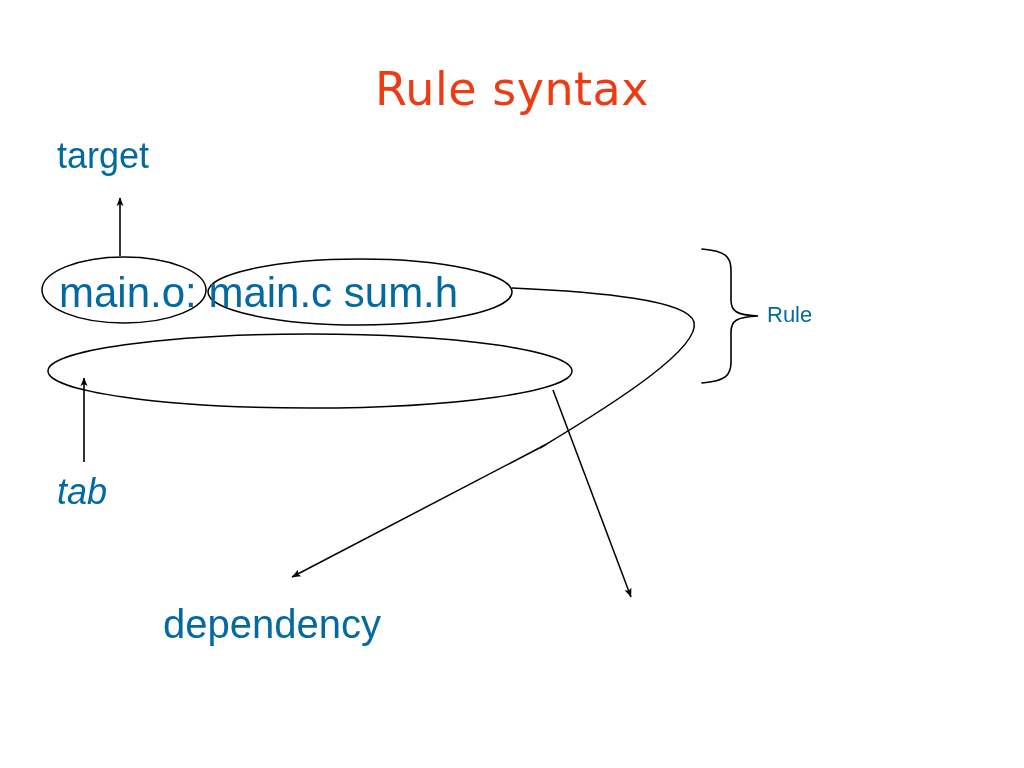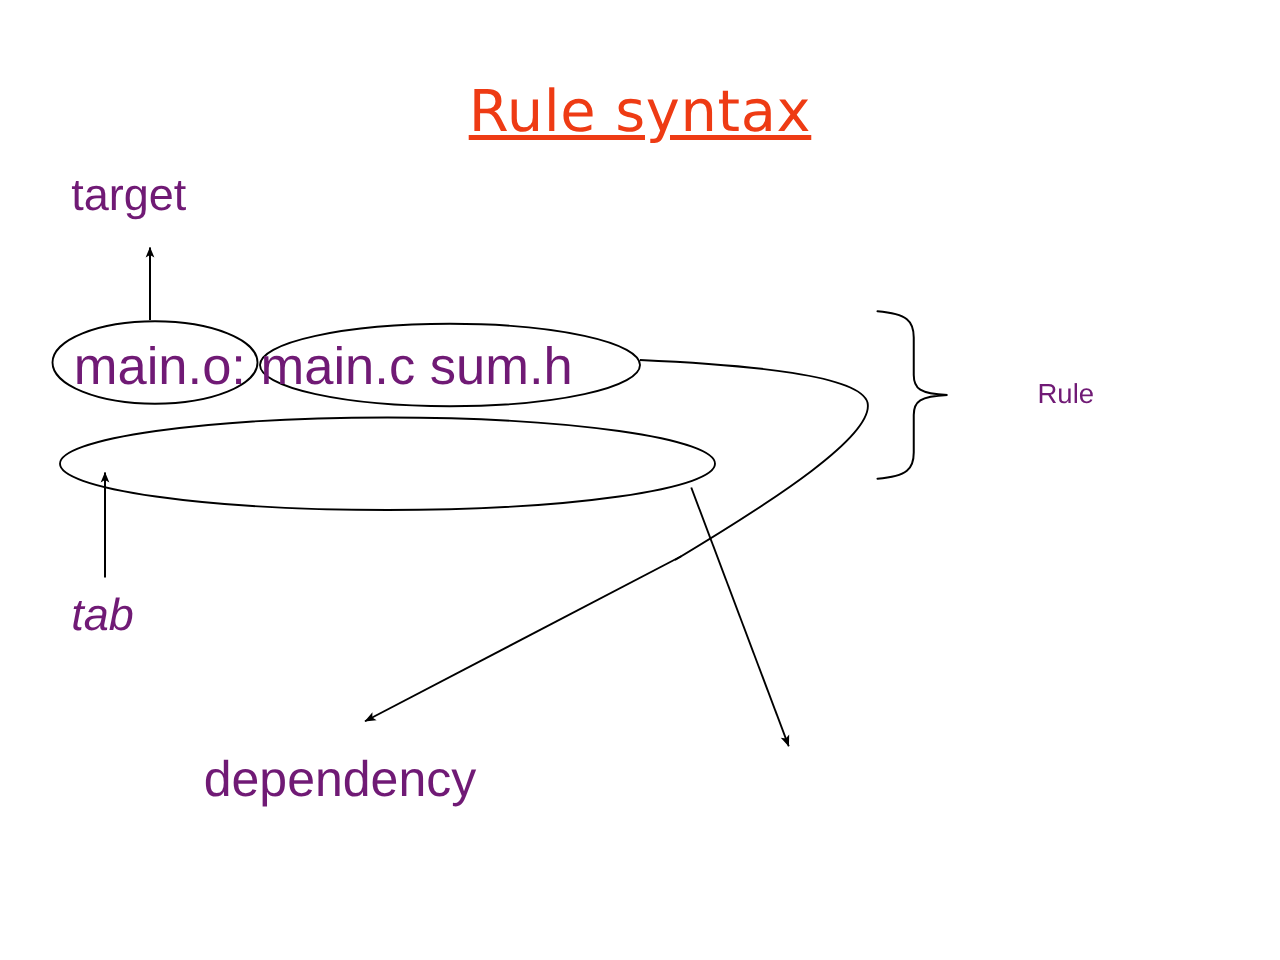--- a/index.html
+++ b/index.html
@@ -18,44 +18,43 @@
   #vector-layer {
     position: absolute;
     left: 0;
     top: 0;
     width: 1024px;
     height: 768px;
   }
   .txt {
     position: absolute;
     white-space: nowrap;
-    color: #701a75;
+    color: #0369a1;
     font-family: "Liberation Sans", sans-serif;
     line-height: 1;
   }
   #slide-title {
     left: 0;
     top: 66px;
     width: 1024px;
     text-align: center;
     white-space: nowrap;
     font-size: 46px;
     font-family: "DejaVu Sans", sans-serif;
     font-weight: normal;
     letter-spacing: 0.5px;
     color: #ee3b14;
-    text-decoration: underline;
   }
   #label-target   { left: 57px;  top: 138px; font-size: 36px; }
   #code-rule-line { left: 59px;  top: 272px; font-size: 42px; }
   #code-cmd-line  { left: 95px;  top: 346px; font-size: 35px; }
   #label-tab      { left: 57px;  top: 474px; font-size: 36px; font-style: italic; }
   #label-dependency { left: 163px; top: 604px; font-size: 40px; }
   #label-action     { left: 594px; top: 604px; font-size: 36px; }
-  #label-rule       { left: 830px; top: 304px; font-size: 22px; }
+  #label-rule       { left: 767px; top: 304px; font-size: 22px; }
 </style>
 </head>
 <body>
 
 <div id="slide">
 
   <svg id="vector-layer" viewBox="0 0 1024 768">
     <defs>
       <marker id="ah" markerWidth="11" markerHeight="11" refX="9.2" refY="4.2" orient="auto" markerUnits="userSpaceOnUse">
         <path d="M0.6,0.6 L9.6,4.2 L0.6,7.8 L2.6,4.2 Z" fill="#000000"></path>

